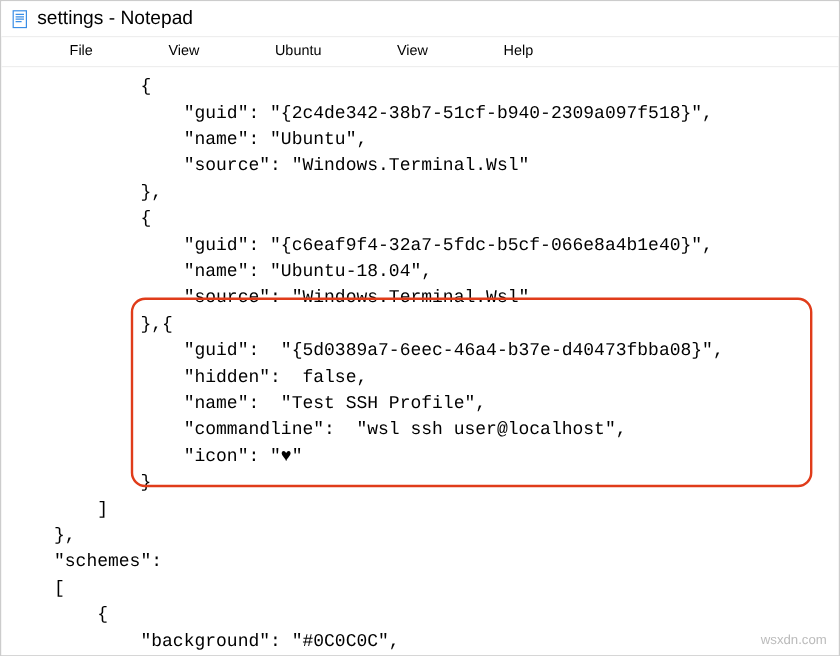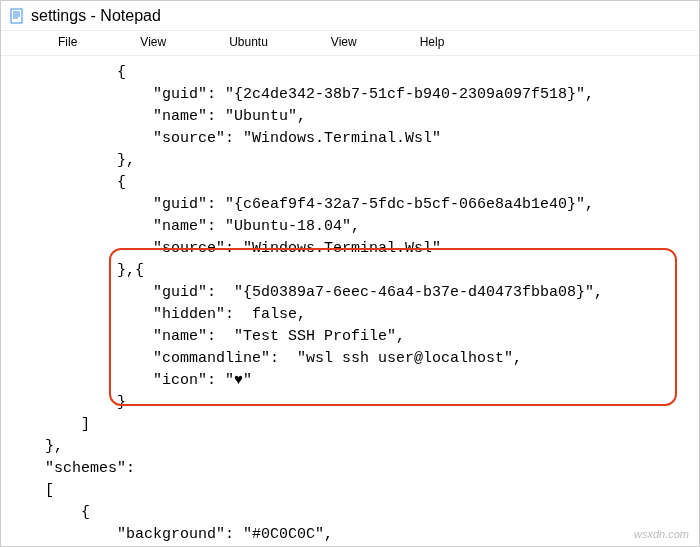--- a/index.html
+++ b/index.html
@@ -67,21 +67,20 @@
       height: 158px;
       pointer-events: none;
     }
     .watermark {
       position: absolute;
       bottom: 6px;
       right: 10px;
       font-size: 11px;
       color: #bbb;
       font-family: Arial, sans-serif;
-      font-style: italic;
     }
   </style>
 </head>
 <body>
 
 <div class="titlebar">
   <span class="app-icon">
     <svg viewBox="0 0 16 16">
       <rect x="2" y="1" width="11" height="14" fill="#fff" stroke="#3a8ee6" stroke-width="1"></rect>
       <line x1="4" y1="4" x2="11" y2="4" stroke="#3a8ee6" stroke-width="1"></line>

